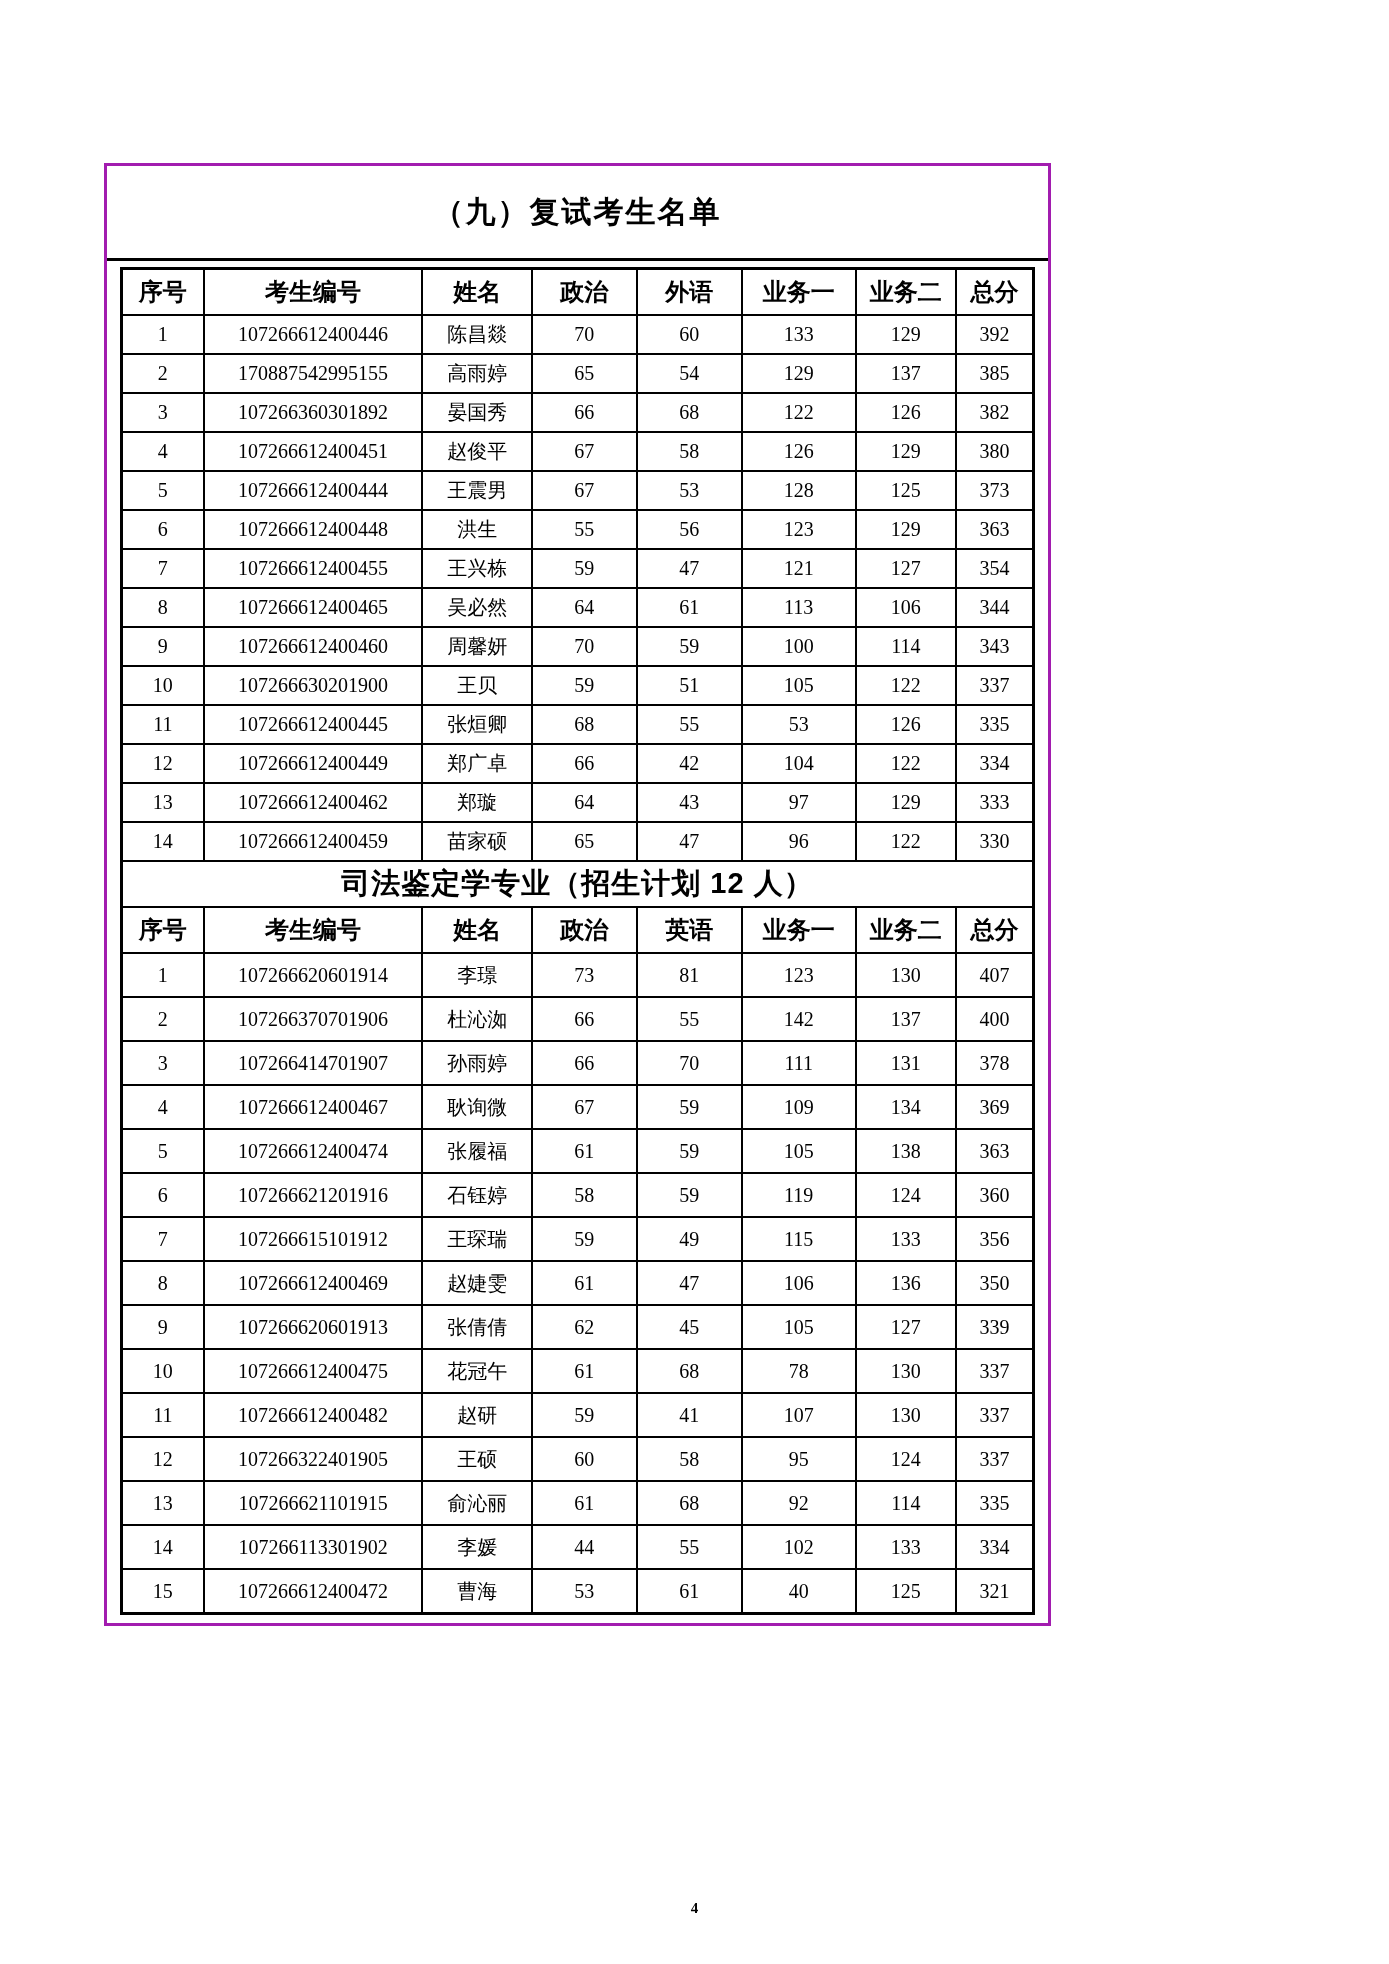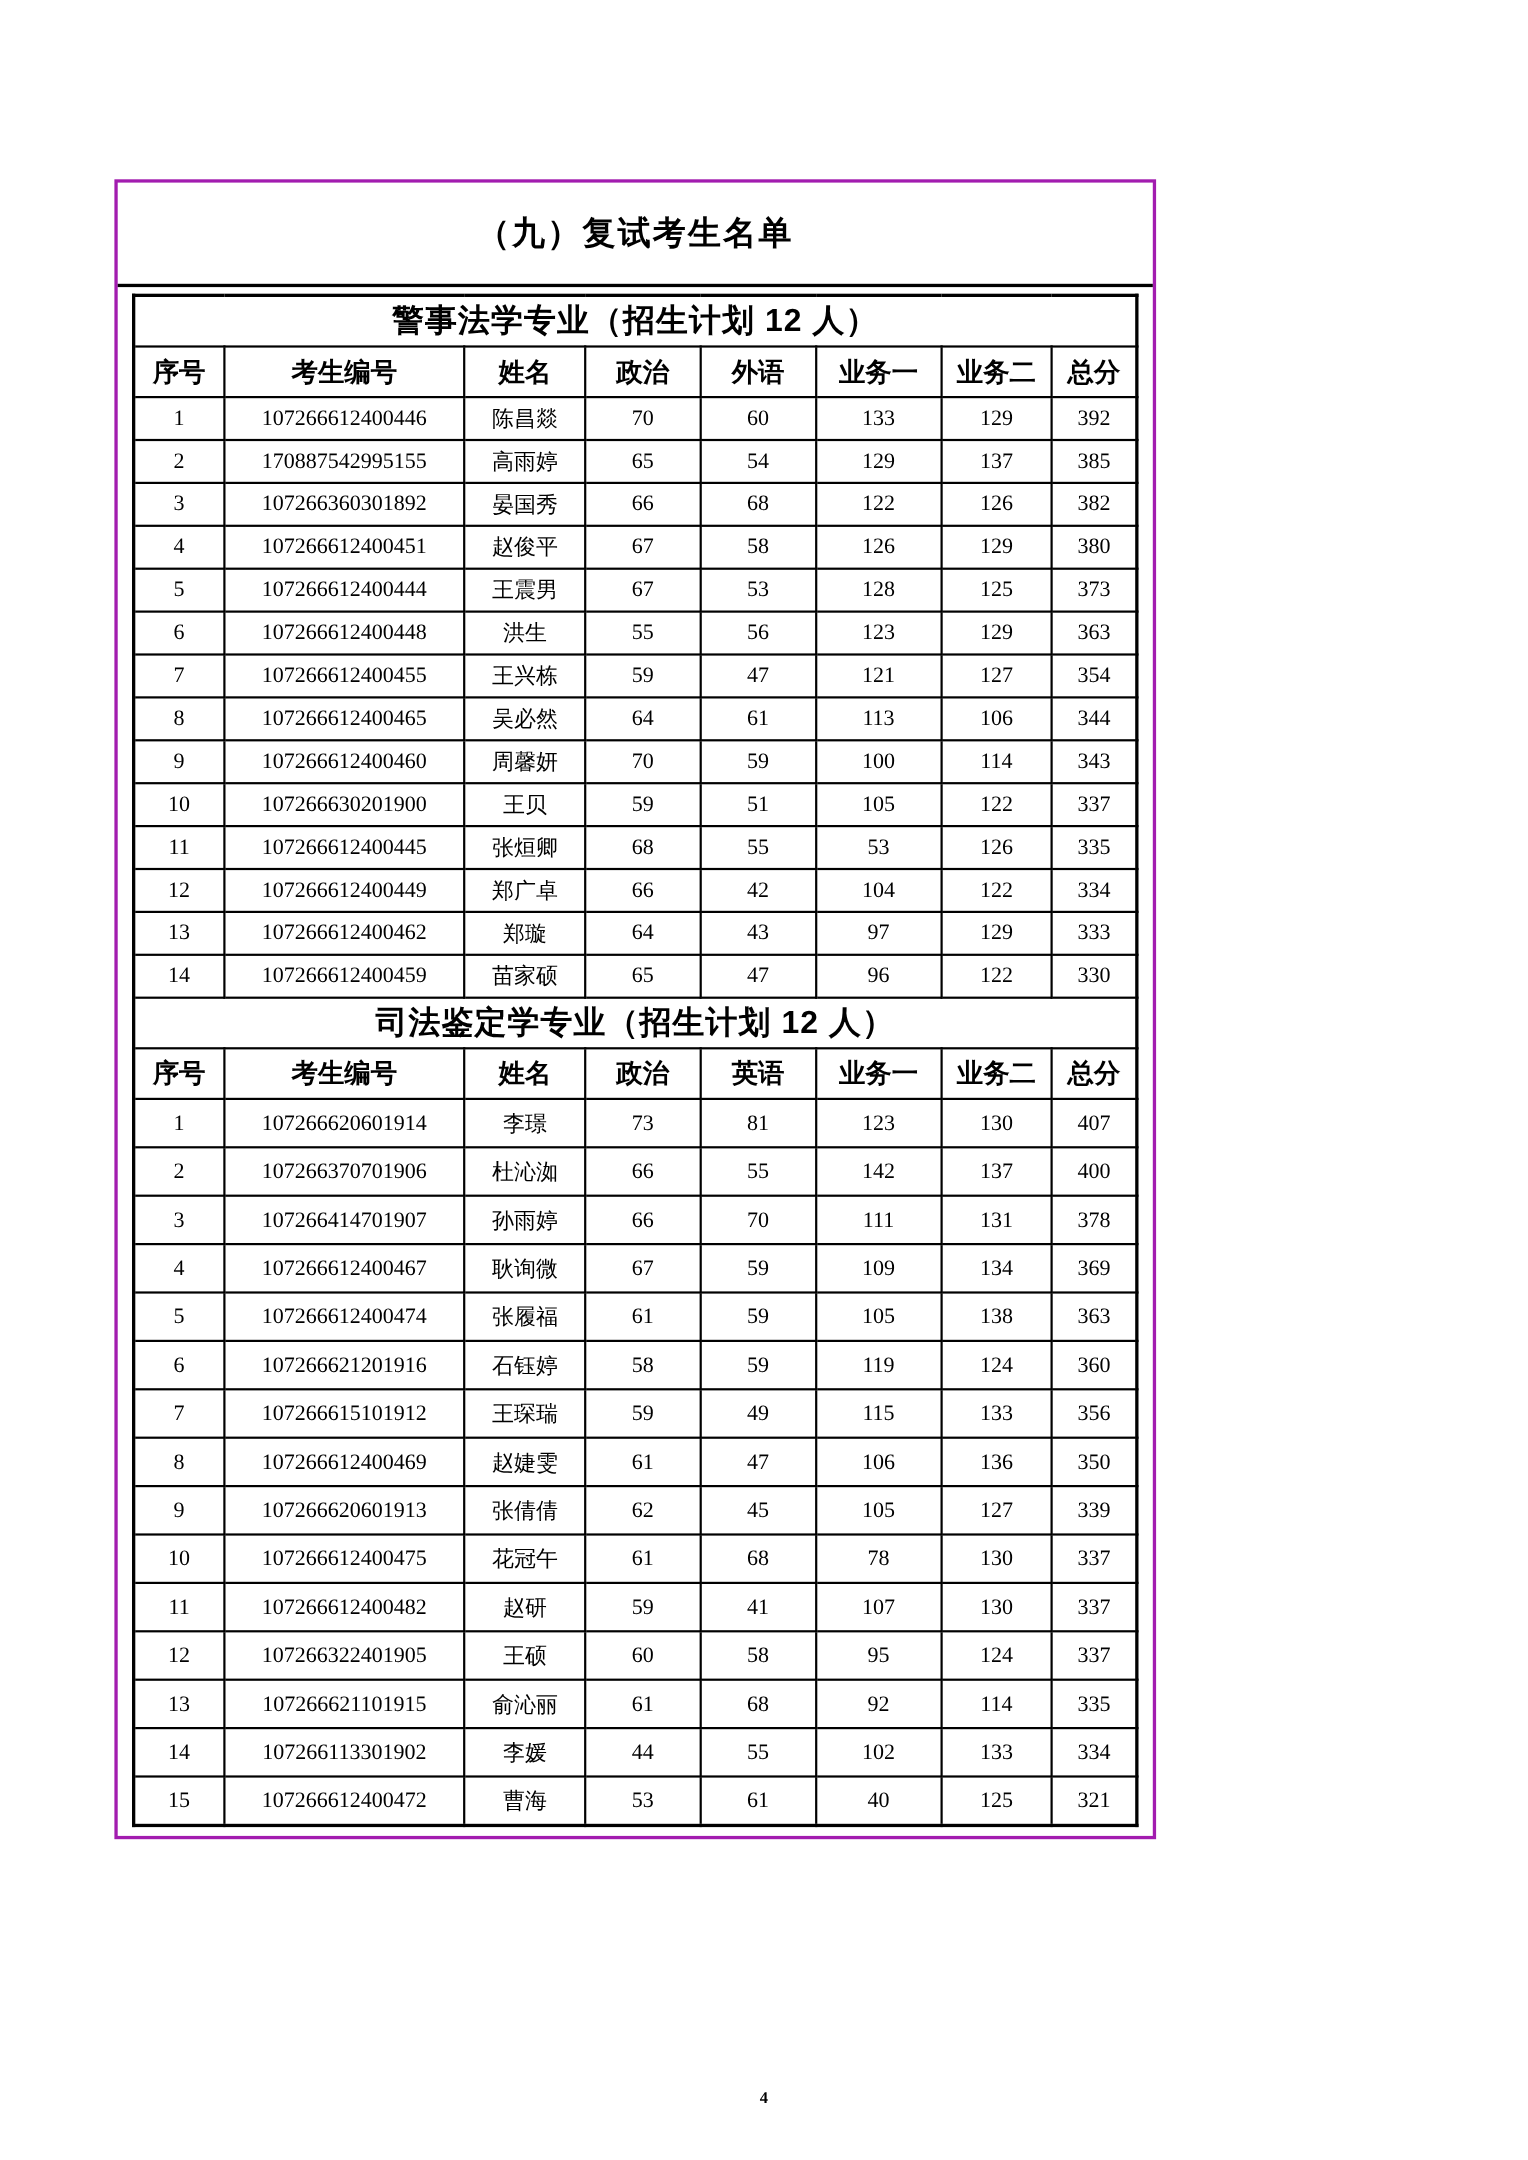--- a/index.html
+++ b/index.html
@@ -97,23 +97,20 @@
         <col style="width:9%">
         <col style="width:24%">
         <col style="width:12%">
         <col style="width:11.5%">
         <col style="width:11.5%">
         <col style="width:12.5%">
         <col style="width:11%">
         <col style="width:8.5%">
       </colgroup>
       <tbody>
-          <tr class="section-row">
-            <td colspan="8">警事法学专业（招生计划 12 人）</td>
-          </tr>
           <tr class="header-row">
             <th>序号</th>
             <th>考生编号</th>
             <th>姓名</th>
             <th>政治</th>
             <th>外语</th>
             <th>业务一</th>
             <th>业务二</th>
             <th>总分</th>
           </tr>

